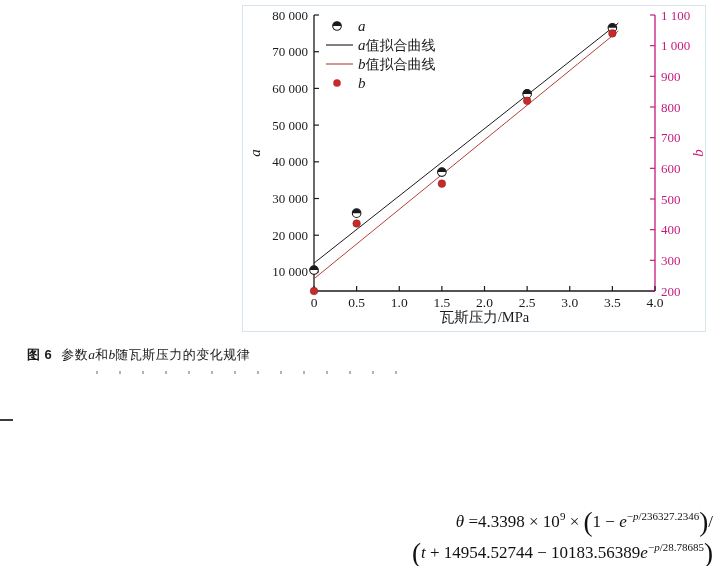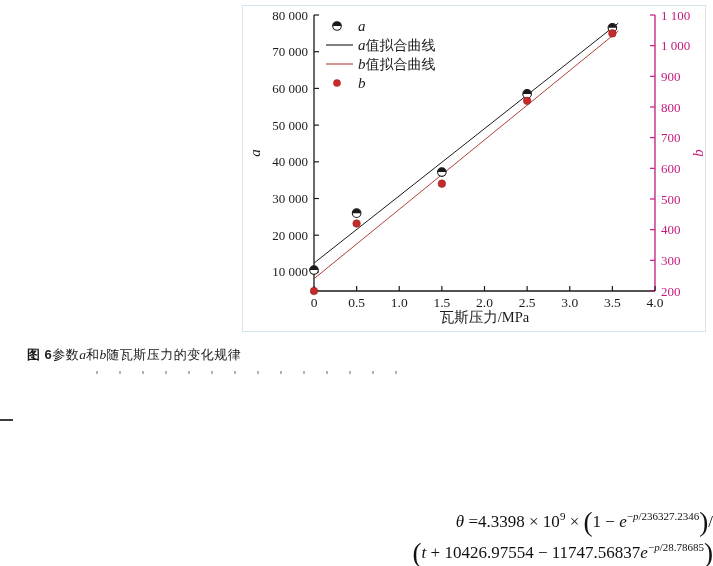--- a/index.html
+++ b/index.html
@@ -3,21 +3,21 @@
 <meta charset="utf-8">
 <style>
   html,body{margin:0;padding:0;background:#fff;}
   .page{position:relative;width:713px;height:566px;background:#ffffff;overflow:hidden;
         font-family:"Liberation Serif","DejaVu Serif",serif;color:#1a1a1a;}
   .figure{position:absolute;left:242px;top:5px;width:464px;height:327px;background:#fff;
           border:1px solid #d6e4ee;box-sizing:border-box;}
   .figure svg{position:absolute;left:0;top:0;}
   .caption{position:absolute;left:27px;top:346px;font-family:"Liberation Sans","DejaVu Sans",sans-serif;
            font-size:13px;color:#1a1a1a;letter-spacing:0.5px;}
-  .caption .fig-label{font-weight:bold;}
+  .caption .fig-label{font-weight:bold;margin-right:9px;}
   .caption .v{font-family:"Liberation Serif","DejaVu Serif",serif;font-style:italic;font-size:13.5px;letter-spacing:0;}
   .fragments{position:absolute;left:96px;top:371px;width:320px;height:3px;
              background:repeating-linear-gradient(90deg,rgba(95,105,115,0.5) 0 2px,rgba(0,0,0,0) 2px 23px);}
   .rule-frag{position:absolute;left:0;top:419px;width:13px;height:2px;background:#3c3c3c;}
   .formula{position:absolute;left:140px;right:0;top:466px;text-align:right;
            font-size:17px;color:#111;margin-top:40px;}
   .f-line{height:31px;line-height:31px;white-space:nowrap;}
   .f-line.l2{margin-left:36px;}
   .var{font-style:italic;}
   .paren{font-size:160%;font-weight:300;vertical-align:-0.13em;}
@@ -125,17 +125,17 @@
 
   <div class="fragments"></div>
 
   <div class="rule-frag"></div>
 
   <div class="formula">
     <div class="f-line">
       <span class="var">θ</span><span> =</span><span>4.3398 × 10</span><sup>9</sup><span> × </span><span class="paren">(</span><span>1 − </span><span class="var">e</span><sup><span>−</span><span class="var">p</span><span>/236327.2346</span></sup><span class="paren">)</span><span>/</span>
     </div>
     <div class="f-line l2">
-      <span class="paren">(</span><span class="var">t</span><span> + 10426.97554 − 11747.56837</span><span class="var">e</span><sup><span>−</span><span class="var">p</span><span>/28.78685</span></sup><span class="paren">)</span>
+      <span class="paren">(</span><span class="var">t</span><span> + 14954.52744 − 10183.56389</span><span class="var">e</span><sup><span>−</span><span class="var">p</span><span>/28.78685</span></sup><span class="paren">)</span>
     </div>
   </div>
 
 </div>
 
 </body></html>

